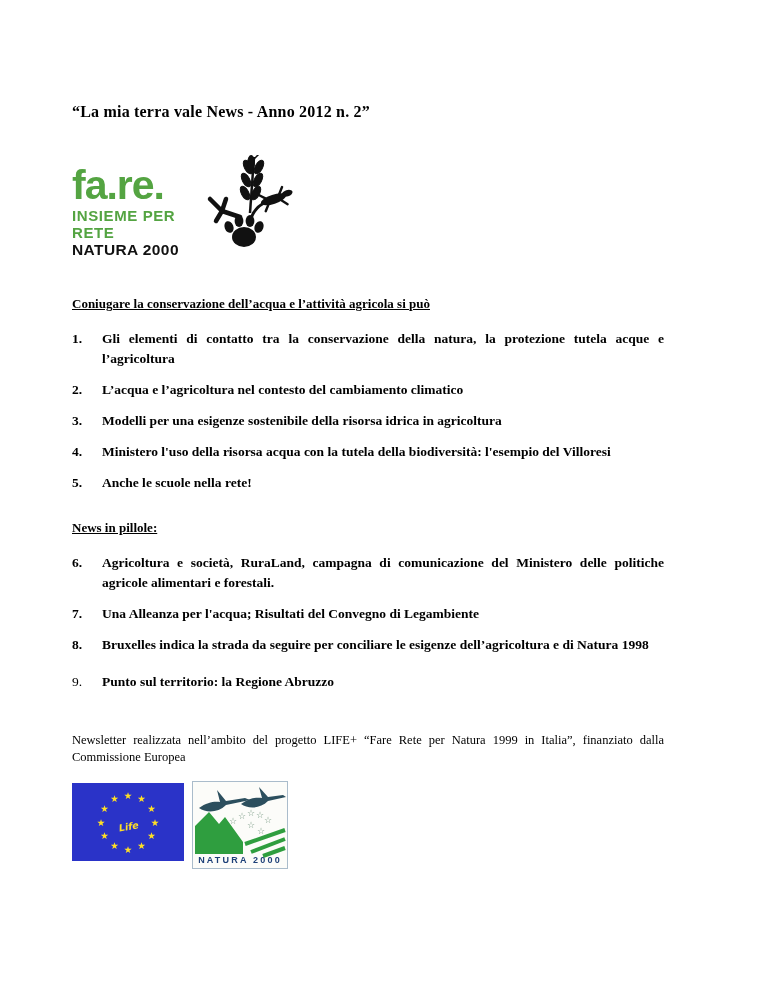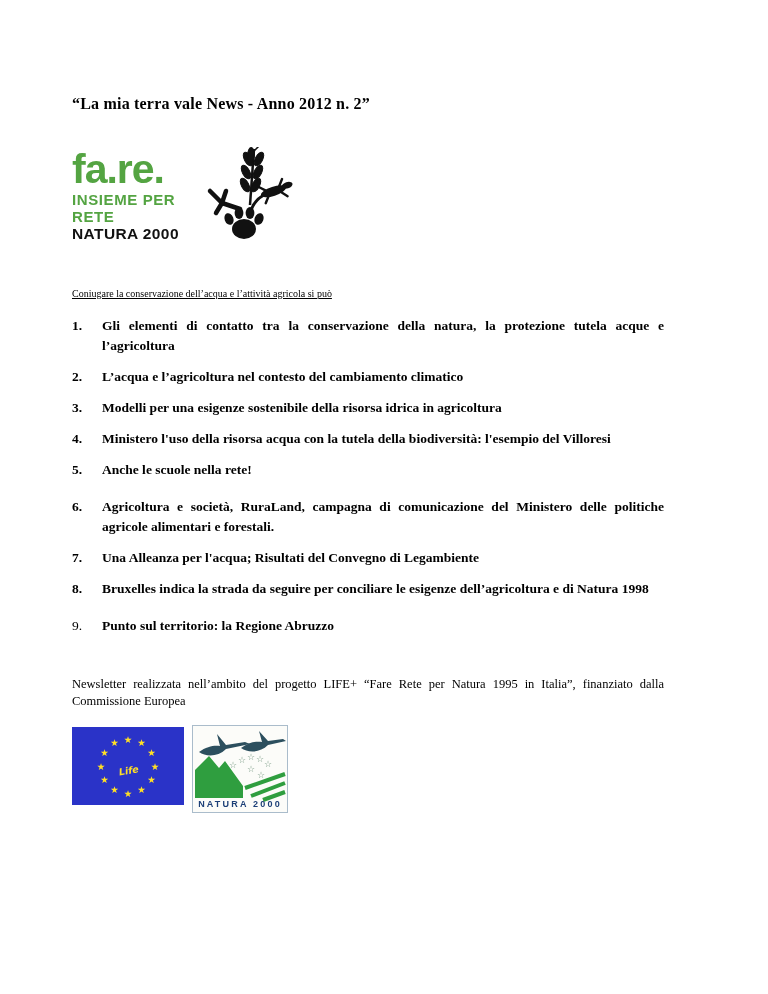--- a/index.html
+++ b/index.html
@@ -1,32 +1,32 @@
 <!DOCTYPE html>
 <html><head>
 <meta charset="utf-8">
 <style>
   html,body{margin:0;padding:0;}
   body{
     width:768px;height:994px;background:#ffffff;overflow:hidden;
     font-family:"Liberation Serif","DejaVu Serif",serif;color:#000;
   }
-  .page{padding:0 72px;box-sizing:border-box;width:736px;height:994px;}
+  .page{padding:8px 72px;box-sizing:border-box;width:736px;height:994px;}
 
   .doc-title{padding-top:95px;font-size:16px;font-weight:bold;letter-spacing:.2px;}
 
   
-  .farenait{margin-top:32px;display:flex;align-items:center;width:230px;}
+  .farenait{margin-top:32px;display:flex;align-items:flex-end;width:230px;}
   .fn-text{font-family:"Liberation Sans","DejaVu Sans",sans-serif;}
   .fn-big{font-weight:bold;font-size:41px;line-height:33px;color:#54a442;letter-spacing:-1px;}
   .fn-tag1{margin-top:5px;font-weight:bold;font-size:15px;color:#54a442;letter-spacing:.6px;}
   .fn-tag2{font-weight:bold;font-size:15.5px;color:#111;letter-spacing:.4px;}
   .fn-icons{margin-left:2px;margin-top:2px;}
 
-  .h-underline{font-size:10px;font-weight:normal;text-decoration:underline;}
+  .h-underline{font-size:13px;font-weight:bold;text-decoration:underline;}
   .section-1 .h-underline{margin-top:37px;}
   .section-2 .h-underline,.section-3 .h-underline{margin-top:27px;}
 
   .doc-list{margin-top:17px;}
   .item{display:flex;margin-bottom:11px;font-weight:bold;font-size:13.5px;line-height:20px;}
   .item .num{flex:none;width:30px;}
   .item .num.regular{font-weight:normal;}
   .item .txt{flex:1;text-align:justify;}
 
   .footnote{margin-top:40px;font-size:12.5px;line-height:17px;text-align:justify;}
@@ -119,20 +119,21 @@
         </div>
 
         <div class="item">
           <span class="num">5.</span>
           <span class="txt">Anche le scuole nella rete!</span>
         </div>
       </div>
   </div>
 
   <div class="section-2">
+    <div class="h-underline">News in pillole:</div>
     <div class="doc-list">
 
         <div class="item">
           <span class="num">6.</span>
           <span class="txt">Agricoltura e società, RuraLand, campagna di comunicazione del Ministero delle politiche agricole alimentari e forestali.</span>
         </div>
 
         <div class="item">
           <span class="num">7.</span>
           <span class="txt">Una Alleanza per l'acqua; Risultati del Convegno di Legambiente</span>
@@ -148,21 +149,21 @@
   <div class="section-3">
     <div class="doc-list">
 
         <div class="item">
           <span class="num regular">9.</span>
           <span class="txt">Punto sul territorio: la Regione Abruzzo</span>
         </div>
       </div>
   </div>
 
-  <div class="footnote">Newsletter realizzata nell’ambito del progetto LIFE+ “Fare Rete per Natura 1995 in Italia”, finanziato dalla Commissione Europea</div>
+  <div class="footnote">Newsletter realizzata nell’ambito del progetto LIFE+ “Fare Rete per Natura 1999 in Italia”, finanziato dalla Commissione Europea</div>
 
   <div class="logos">
 
     <div class="life-flag">
       <svg width="112" height="78" viewBox="0 0 112 78">
         <g>
           <g>
               <text x="56.0" y="15.5" text-anchor="middle">★</text>
               <text x="69.5" y="19.1" text-anchor="middle">★</text>
               <text x="79.4" y="29.0" text-anchor="middle">★</text>

